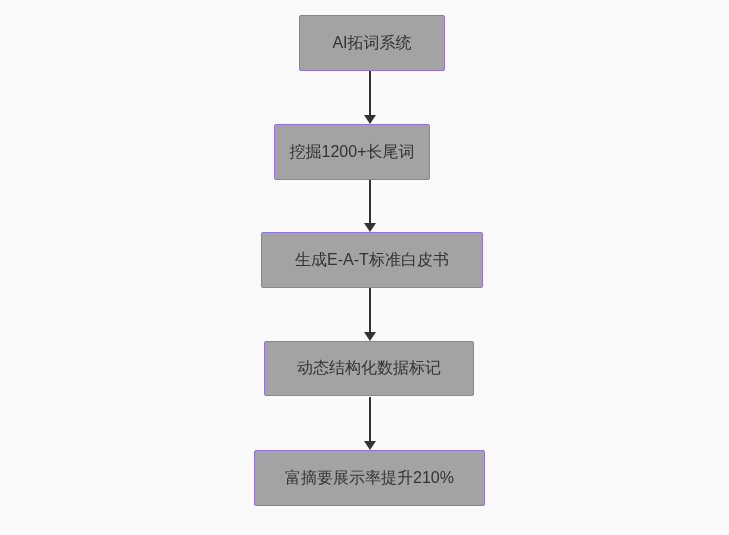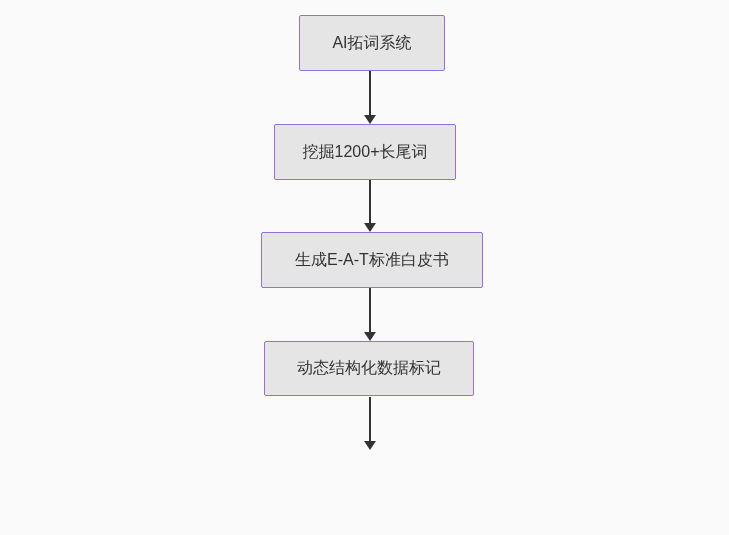--- a/index.html
+++ b/index.html
@@ -7,21 +7,21 @@
   .canvas {
     position: relative;
     width: 729px;
     height: 535px;
     background: #fafafa;
     overflow: hidden;
     font-family: "Liberation Sans", "DejaVu Sans", sans-serif;
   }
   .node {
     position: absolute;
-    background: #e5e5e5;
+    background: #a3a3a3;
     border: 1px solid #9370DB;
     border-radius: 2px;
     color: #333333;
     font-size: 16px;
     display: flex;
     align-items: center;
     justify-content: center;
     text-align: center;
     white-space: nowrap;
   }
@@ -33,21 +33,21 @@
   .arrowhead {
     position: absolute;
     width: 0;
     height: 0;
     border-left: 6px solid transparent;
     border-right: 6px solid transparent;
     border-top: 9px solid #333333;
   }
   
   .n0 { left: 299px; top: 15px;  width: 146px; height: 56px; }
-  .n1 { left: 274px; top: 124px; width: 182px; height: 56px; }
+  .n1 { left: 274px; top: 124px; width: 156px; height: 56px; }
   .n2 { left: 261px; top: 232px; width: 222px; height: 56px; }
   .n3 { left: 264px; top: 341px; width: 210px; height: 55px; }
   .n4 { left: 254px; top: 450px; width: 231px; height: 56px; }
   
   .e0 { left: 369px; top: 71px;  height: 44px; }
   .e1 { left: 369px; top: 180px; height: 43px; }
   .e2 { left: 369px; top: 288px; height: 44px; }
   .e3 { left: 369px; top: 397px; height: 44px; }
   .a0 { left: 364px; top: 115px; }
   .a1 { left: 364px; top: 223px; }
@@ -64,20 +64,23 @@
   </div>
   <div class="node n1">
     <span>挖掘1200+长尾词</span>
   </div>
   <div class="node n2">
     <span>生成E-A-T标准白皮书</span>
   </div>
   <div class="node n3">
     <span>动态结构化数据标记</span>
   </div>
+  <div class="node n4">
+    <span>富摘要展示率提升210%</span>
+  </div>
 
   <div class="edge-line e0"></div>
   <div class="arrowhead a0"></div>
 
   <div class="edge-line e1"></div>
   <div class="arrowhead a1"></div>
 
   <div class="edge-line e2"></div>
   <div class="arrowhead a2"></div>
 

